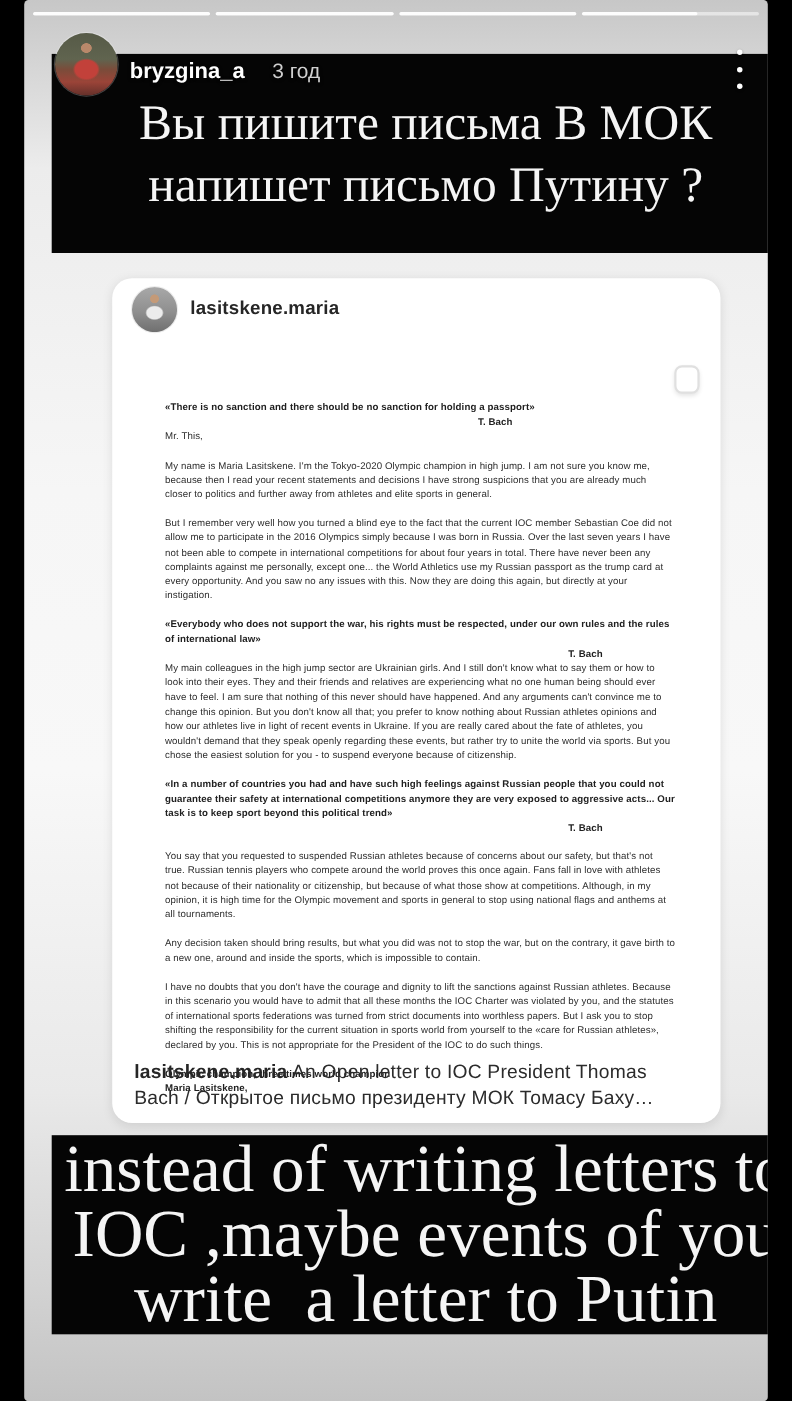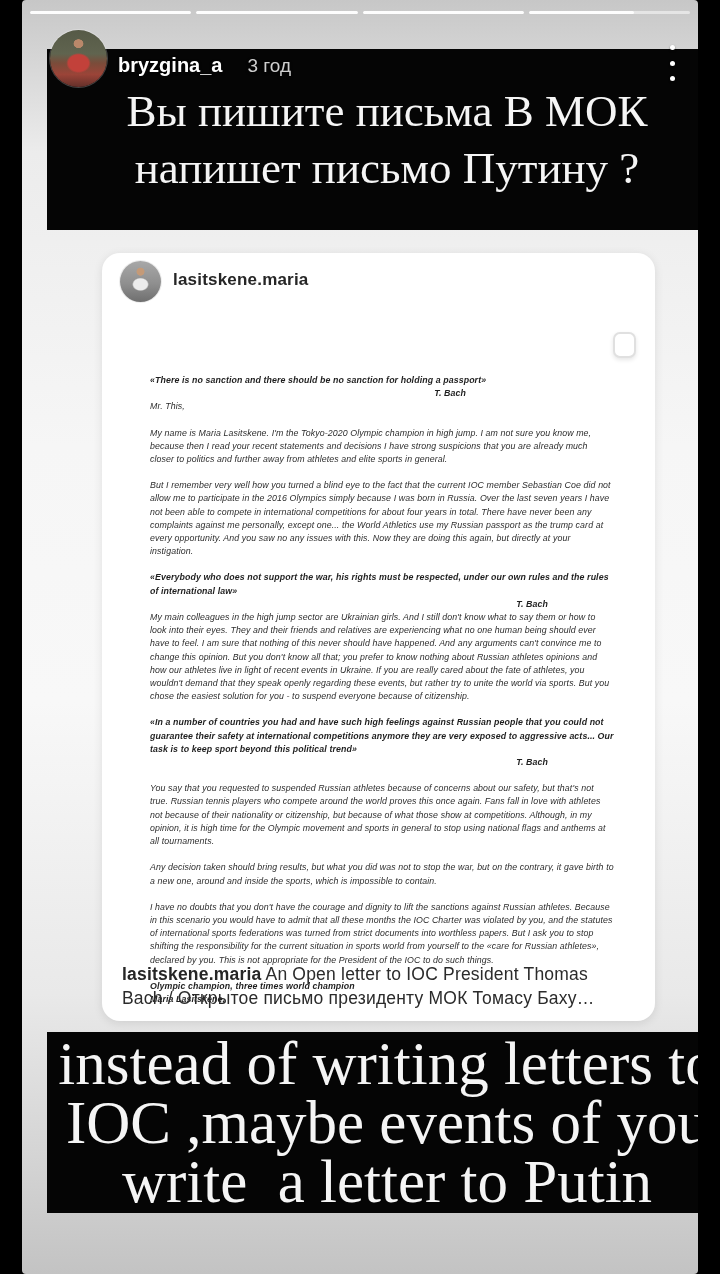--- a/index.html
+++ b/index.html
@@ -61,22 +61,22 @@
   .post-username { position:absolute; left:71px; top:17px; font-size:17px; font-weight:bold; color:#262626; letter-spacing:0.2px; }
 
   .page-icon {
     position:absolute; left:511px; top:79px; width:23px; height:26px;
     background:#fff; border:2px solid #e0e0e0; border-radius:7px;
     box-shadow:0 2px 4px rgba(0,0,0,0.10);
   }
 
   
   .letter {
-    position:absolute; left:48px; top:121px; width:464px;
-    font-size:8.8px; line-height:13.2px; color:#2d2d2d; letter-spacing:0.1px;font-style:italic;
+    position:absolute; left:48px; top:111px; width:464px;
+    font-size:8.8px; line-height:13.2px; color:#2d2d2d; letter-spacing:0.1px;
   }
   .letter p { margin:0 0 13px 0; }
   .letter p.m0 { margin-bottom:0; }
   .lq { font-weight:bold; color:#1f1f1f; }
   .lattr { font-weight:bold; color:#1f1f1f; text-align:right; }
   .lattr.far { padding-right:148px; }
   .lattr.near { padding-right:66px; }
   .lsig { font-weight:bold; color:#1f1f1f; }
 
   

